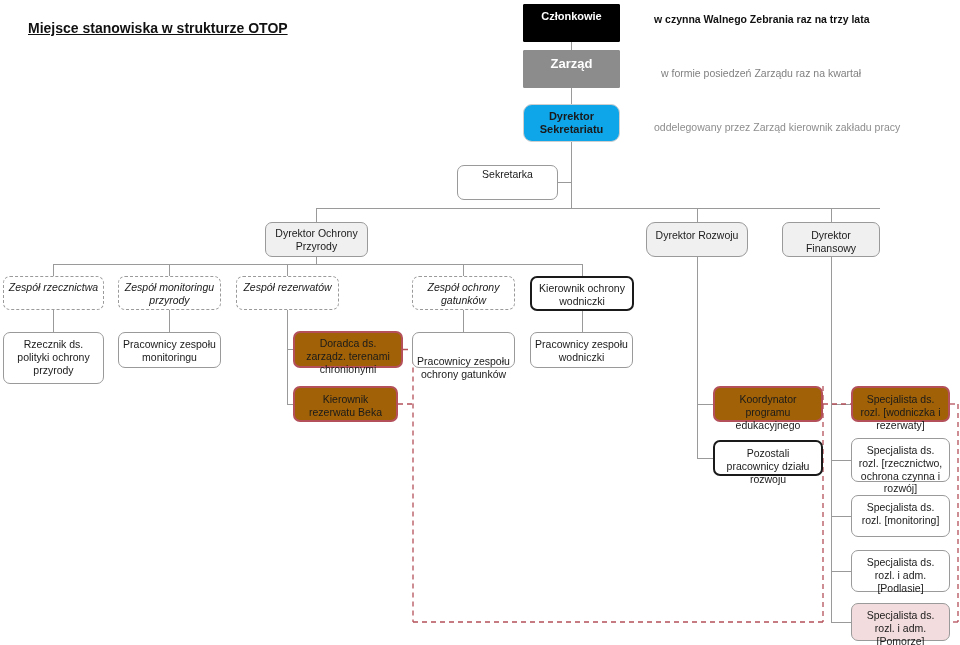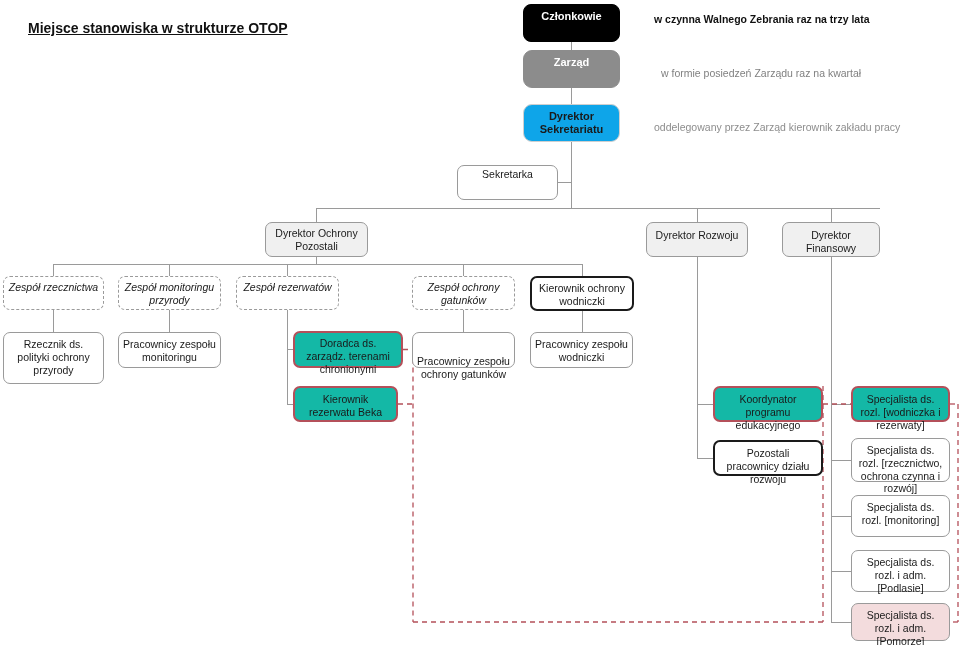--- a/index.html
+++ b/index.html
@@ -42,31 +42,31 @@
 
   
   .v-black {
     background: #000000;
     border: 1px solid #000000;
     color: #ffffff;
     font-weight: bold;
     font-size: 11px;
     align-items: flex-start;
     padding-top: 5px;
-    border-radius: 8px;
+    border-radius: 1px;
   }
   .v-darkgray {
     background: #8c8c8c;
     border: 1px solid #8c8c8c;
     color: #ffffff;
     font-weight: bold;
-    font-size: 11px;
+    font-size: 13px;
     align-items: flex-start;
     padding-top: 5px;
-    border-radius: 9px;
+    border-radius: 1px;
   }
   .v-lightgray {
     background: #0ea5e9;
     border: 1px solid #cfcfcf;
     color: #1a1a1a;
     font-weight: bold;
     font-size: 11px;
     align-items: flex-start;
     padding-top: 5px;
     border-radius: 9px;
@@ -90,21 +90,21 @@
     font-size: 10.5px;
     font-style: italic;
   }
   .v-bold-black {
     background: #ffffff;
     border: 2px solid #1a1a1a;
     color: #1a1a1a;
     font-size: 10.5px;
   }
   .v-red {
-    background: #14b8a6;
+    background: #a16207;
     border: 2px solid #b4505a;
     color: #1a1a1a;
     font-size: 10.5px;
   }
   .v-pink {
     background: #f3dcdd;
     border: 1px solid #9a9a9a;
     color: #1a1a1a;
     font-size: 10.5px;
   }
@@ -207,24 +207,24 @@
 
   <div class="node v-lightgray" style="left:523px;top:104px;width:97px;height:38px;">
     <span class="lbl">Dyrektor Sekretariatu</span>
   </div>
 
   <div class="node v-plain" style="left:457px;top:165px;width:101px;height:35px;align-items:flex-start;">
     <span class="lbl">Sekretarka</span>
   </div>
 
   <div class="node v-fill" style="left:265px;top:222px;width:103px;height:35px;">
-    <span class="lbl">Dyrektor Ochrony Pozostali</span>
-  </div>
-
-  <div class="node v-fill" style="left:646px;top:222px;width:102px;height:35px;align-items:flex-start;padding-top:6px;">
+    <span class="lbl">Dyrektor Ochrony Przyrody</span>
+  </div>
+
+  <div class="node v-fill" style="left:646px;top:222px;width:102px;height:35px;align-items:flex-start;padding-top:6px;border-radius:9px;">
     <span class="lbl">Dyrektor Rozwoju</span>
   </div>
 
   <div class="node v-fill" style="left:782px;top:222px;width:98px;height:35px;align-items:flex-start;padding-top:6px;">
     <span class="lbl">Dyrektor Finansowy</span>
   </div>
 
   <div class="node v-dashed" style="left:3px;top:276px;width:101px;height:34px;align-items:flex-start;padding-top:4px;">
     <span class="lbl">Zespół rzecznictwa</span>
   </div>

